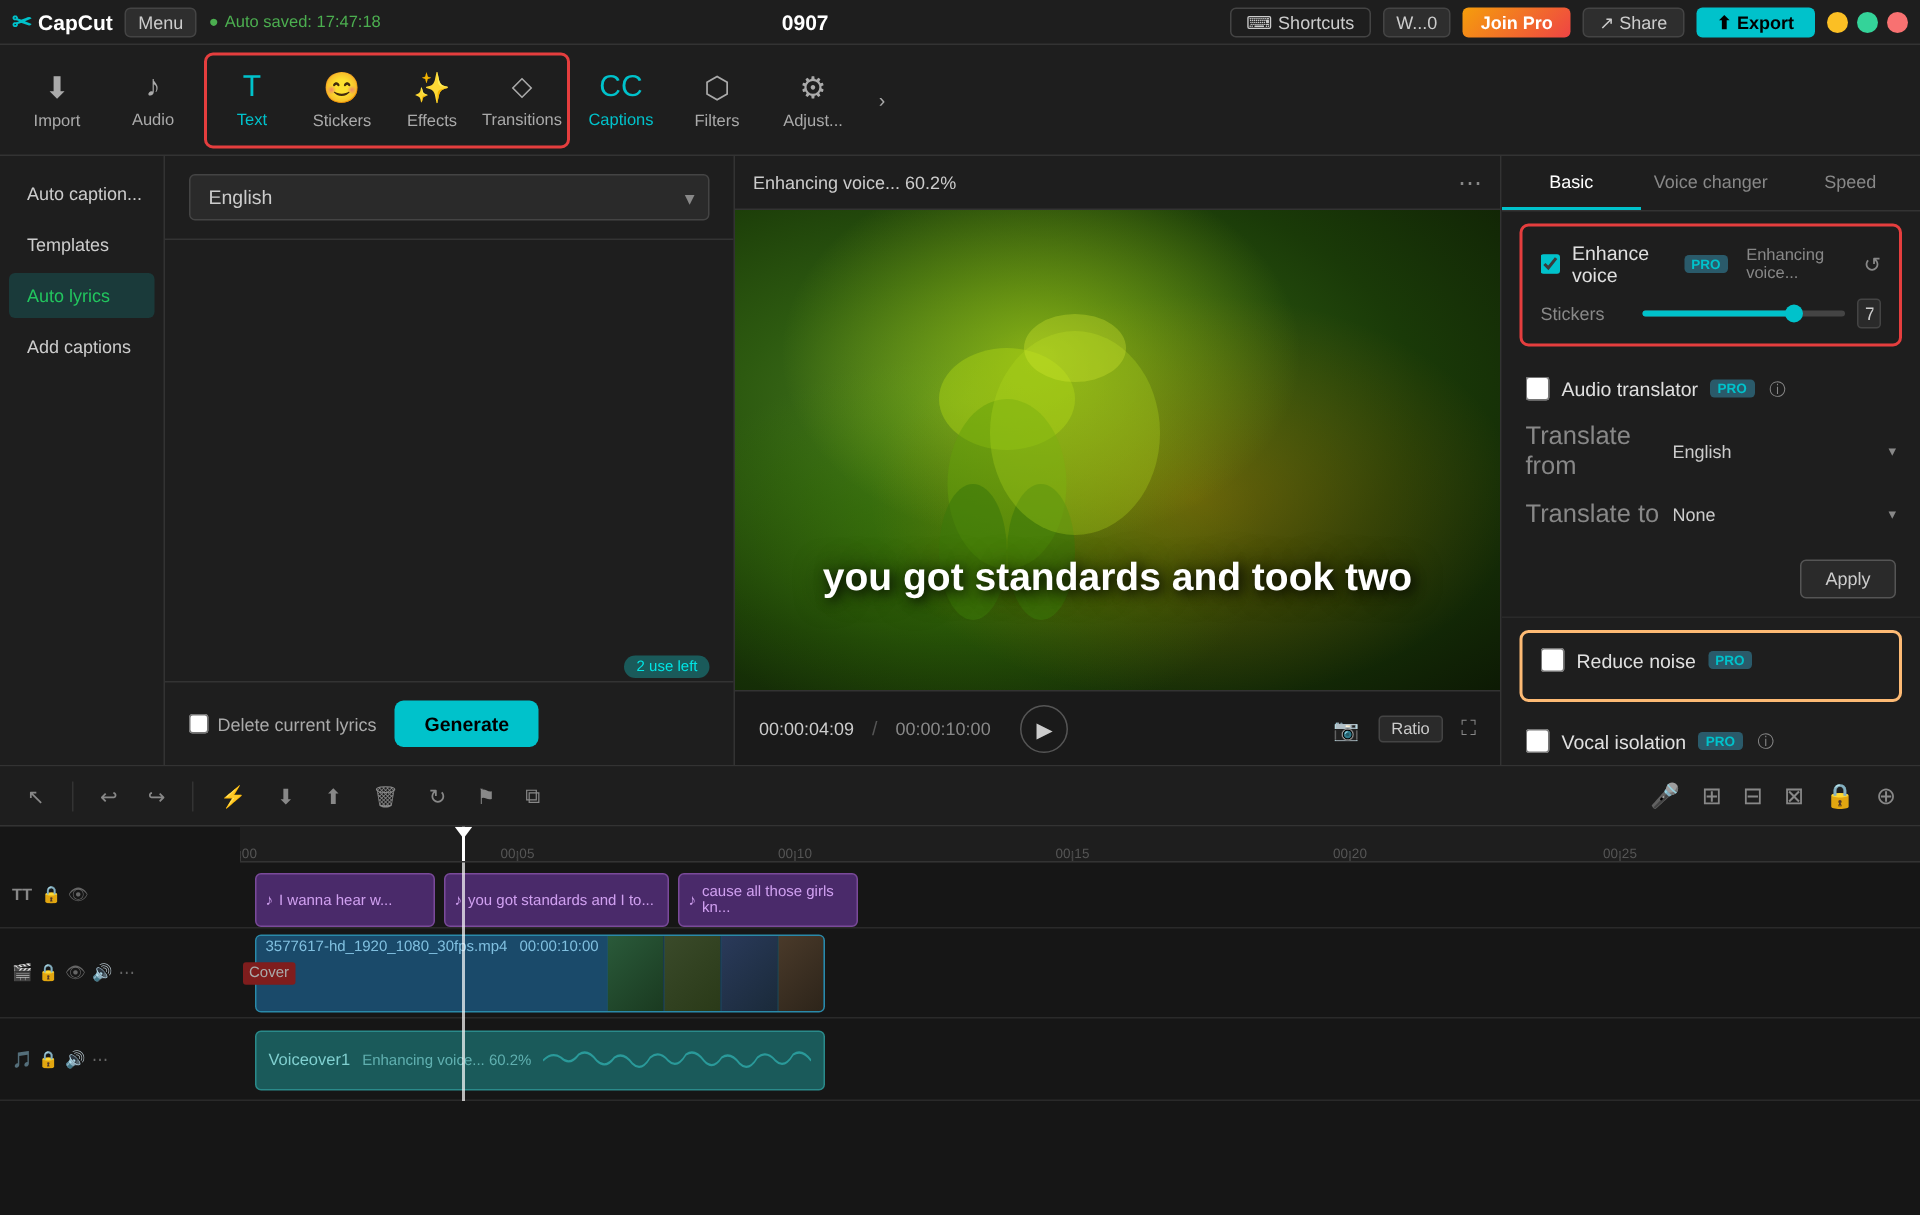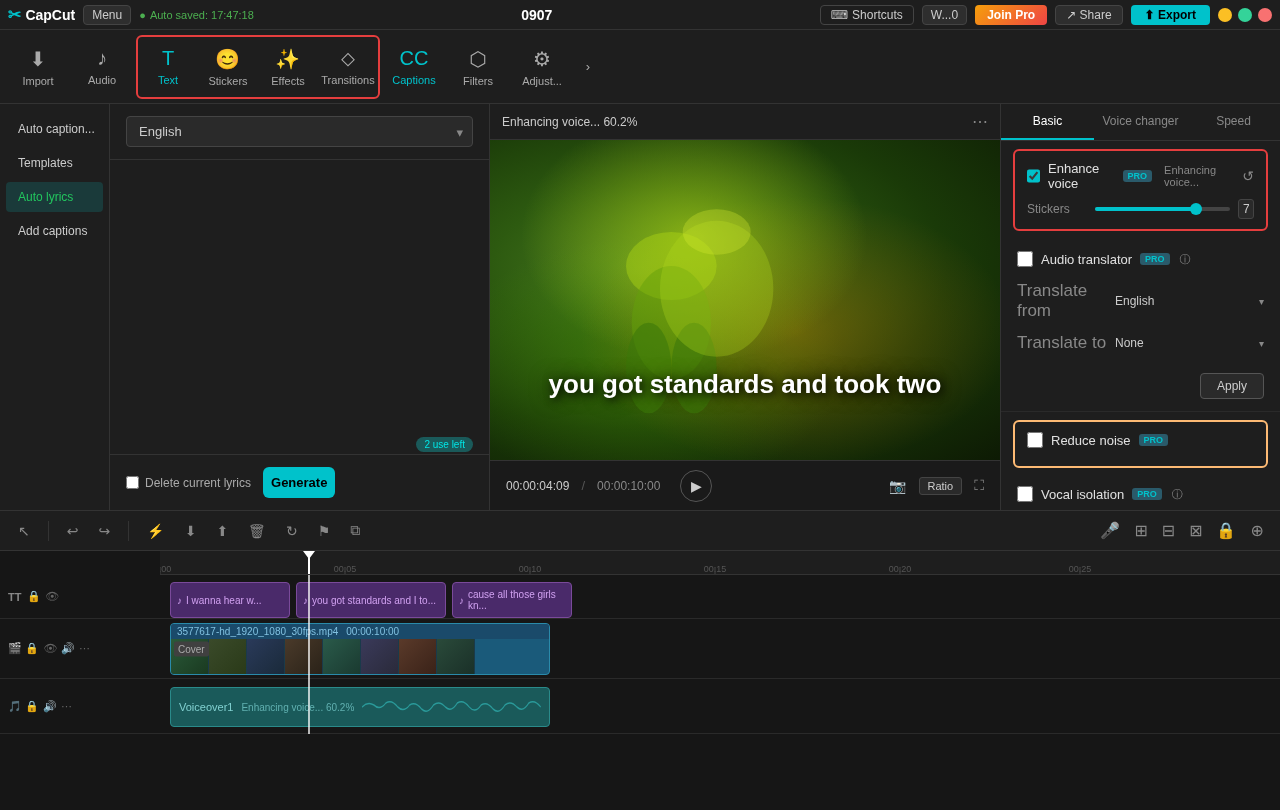--- a/index.html
+++ b/index.html
@@ -43,21 +43,21 @@
     
     .middle-panel { width: 380px; background: #1e1e1e; border-right: 1px solid #333; display: flex; flex-direction: column; flex-shrink: 0; }
     .middle-header { padding: 12px 16px; border-bottom: 1px solid #333; }
     .middle-header h3 { font-size: 13px; color: #ccc; margin-bottom: 10px; }
     .lang-select-wrapper { position: relative; }
     .lang-select { width: 100%; background: #2a2a2a; border: 1px solid #444; color: #ccc; padding: 7px 30px 7px 12px; border-radius: 4px; font-size: 13px; appearance: none; cursor: pointer; }
     .lang-select-arrow { position: absolute; right: 10px; top: 50%; transform: translateY(-50%); color: #888; pointer-events: none; }
     .middle-footer { margin-top: auto; padding: 12px 16px; border-top: 1px solid #333; display: flex; align-items: center; gap: 12px; }
     .delete-lyrics { display: flex; align-items: center; gap: 6px; color: #aaa; font-size: 12px; }
     .delete-lyrics input { cursor: pointer; }
-    .generate-btn { background: #00c2cb; color: #000; border: none; padding: 8px 8px; border-radius: 6px; cursor: pointer; font-size: 13px; font-weight: bold; flex-shrink: 0; }
+    .generate-btn { background: #00c2cb; color: #000; border: none; padding: 8px 20px; border-radius: 6px; cursor: pointer; font-size: 13px; font-weight: bold; flex-shrink: 0; }
 
     
     .video-area { flex: 1; background: #0d0d0d; display: flex; flex-direction: column; }
     .video-header { height: 36px; background: #1e1e1e; border-bottom: 1px solid #333; display: flex; align-items: center; padding: 0 12px; gap: 8px; }
     .video-status { font-size: 12px; color: #ccc; flex: 1; }
     .video-menu-dots { color: #888; cursor: pointer; font-size: 16px; }
     .video-container { flex: 1; position: relative; display: flex; align-items: center; justify-content: center; overflow: hidden; }
     .video-bg { position: absolute; inset: 0; background: radial-gradient(ellipse at 30% 40%, #4a7c20 0%, #2d5a10 30%, #1a3a08 60%, #0d1a04 100%); }
     .video-performer { position: absolute; inset: 0; display: flex; align-items: center; justify-content: center; }
     .performer-silhouette { width: 100%; height: 100%; background: 
@@ -442,38 +442,38 @@
             <span style="margin-right:4px;">♪</span>
             <span>you got standards and I to...</span>
           </div>
           <div class="track-clip lyrics-clip" style="left:292px;width:120px;background:#4a2a6a;border:1px solid #7a4a9a;">
             <span style="margin-right:4px;">♪</span>
             <span>cause all those girls kn...</span>
           </div>
         </div>
 
         <div class="track-row" style="height:60px;border-bottom:1px solid #2a2a2a;position:relative;">
-          <div style="position:absolute;top:4px;left:10px;height:52px;width:380px;background:#1a5a7a;border:1px solid #2a8aaa;border-radius:4px;overflow:hidden;display:flex;flex-direction:column;">
+          <div style="position:absolute;top:4px;left:10px;height:52px;width:380px;background:#1a5a7a;border:1px solid #2a8aaa;border-radius:4px;overflow:hidden;display:flex;flex-direction:row;">
             <div style="background:#1a4a6a;padding:2px 6px;font-size:10px;color:#80c0e0;display:flex;gap:8px;">
               <span>3577617-hd_1920_1080_30fps.mp4</span>
               <span>00:00:10:00</span>
             </div>
             <div style="display:flex;flex:1;overflow:hidden;">
               <div style="width:38px;height:100%;background:linear-gradient(135deg,#2a5a3a,#1a3a20);border-right:1px solid #1a3a4a;flex-shrink:0;"></div>
               <div style="width:38px;height:100%;background:linear-gradient(135deg,#3a4a2a,#2a3a18);border-right:1px solid #1a3a4a;flex-shrink:0;"></div>
               <div style="width:38px;height:100%;background:linear-gradient(135deg,#2a3a5a,#1a2a3a);border-right:1px solid #1a3a4a;flex-shrink:0;"></div>
               <div style="width:38px;height:100%;background:linear-gradient(135deg,#4a3a2a,#2a2218);border-right:1px solid #1a3a4a;flex-shrink:0;"></div>
               <div style="width:38px;height:100%;background:linear-gradient(135deg,#2a5a4a,#1a3a30);border-right:1px solid #1a3a4a;flex-shrink:0;"></div>
               <div style="width:38px;height:100%;background:linear-gradient(135deg,#3a3a5a,#2a2a3a);border-right:1px solid #1a3a4a;flex-shrink:0;"></div>
               <div style="width:38px;height:100%;background:linear-gradient(135deg,#5a3a2a,#3a2218);border-right:1px solid #1a3a4a;flex-shrink:0;"></div>
               <div style="width:38px;height:100%;background:linear-gradient(135deg,#2a4a3a,#1a3028);border-right:1px solid #1a3a4a;flex-shrink:0;"></div>
             </div>
           </div>
 
-          <div style="position:absolute;left:2px;top:50%;transform:translateY(-50%);font-size:10px;color:#aaa;background:#404040;padding:2px 4px;border-radius:2px;margin-left:12px;">Cover</div>
+          <div style="position:absolute;left:2px;top:50%;transform:translateY(-50%);font-size:10px;color:#aaa;background:#7f1d1d;padding:2px 4px;border-radius:2px;">Cover</div>
         </div>
 
         <div class="track-row" style="height:55px;border-bottom:1px solid #2a2a2a;position:relative;">
           <div style="position:absolute;top:8px;left:10px;height:40px;width:380px;background:#1a5a5a;border:1px solid #2a8a8a;border-radius:4px;overflow:hidden;display:flex;align-items:center;padding:0 8px;gap:8px;">
             <span style="font-size:11px;color:#80d0d0;white-space:nowrap;">Voiceover1</span>
             <span style="font-size:10px;color:#60b0b0;">Enhancing voice... 60.2%</span>
             <div style="flex:1;height:20px;overflow:hidden;">
               <svg width="100%" height="20" viewBox="0 0 300 20" preserveAspectRatio="none">
                 <path d="M0,10 Q10,4 20,8 Q30,14 40,6 Q50,2 60,10 Q70,16 80,8 Q90,4 100,12 Q110,18 120,8 Q130,3 140,10 Q150,16 160,6 Q170,2 180,10 Q190,17 200,8 Q210,4 220,12 Q230,18 240,8 Q250,3 260,10 Q270,16 280,6 Q290,2 300,10" stroke="#2a9a9a" fill="none" stroke-width="1.5"></path>
               </svg>

